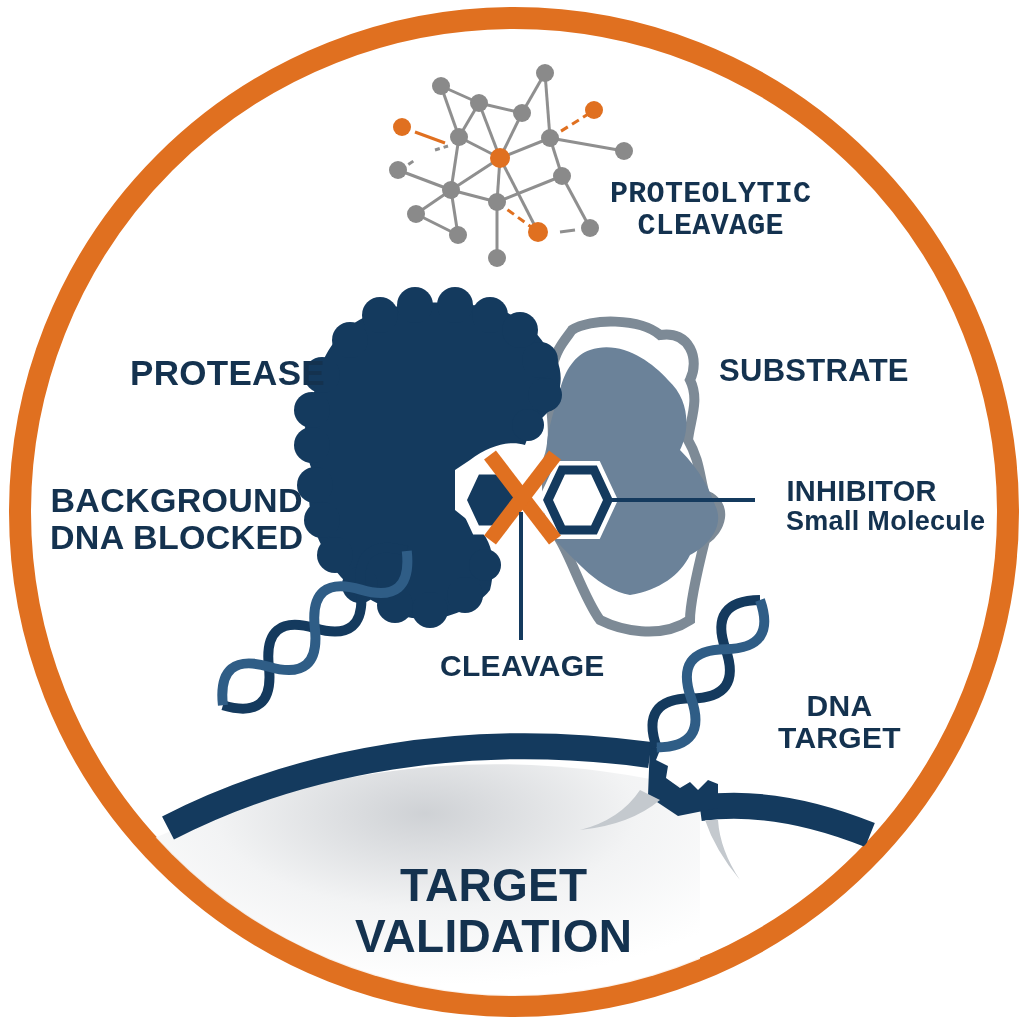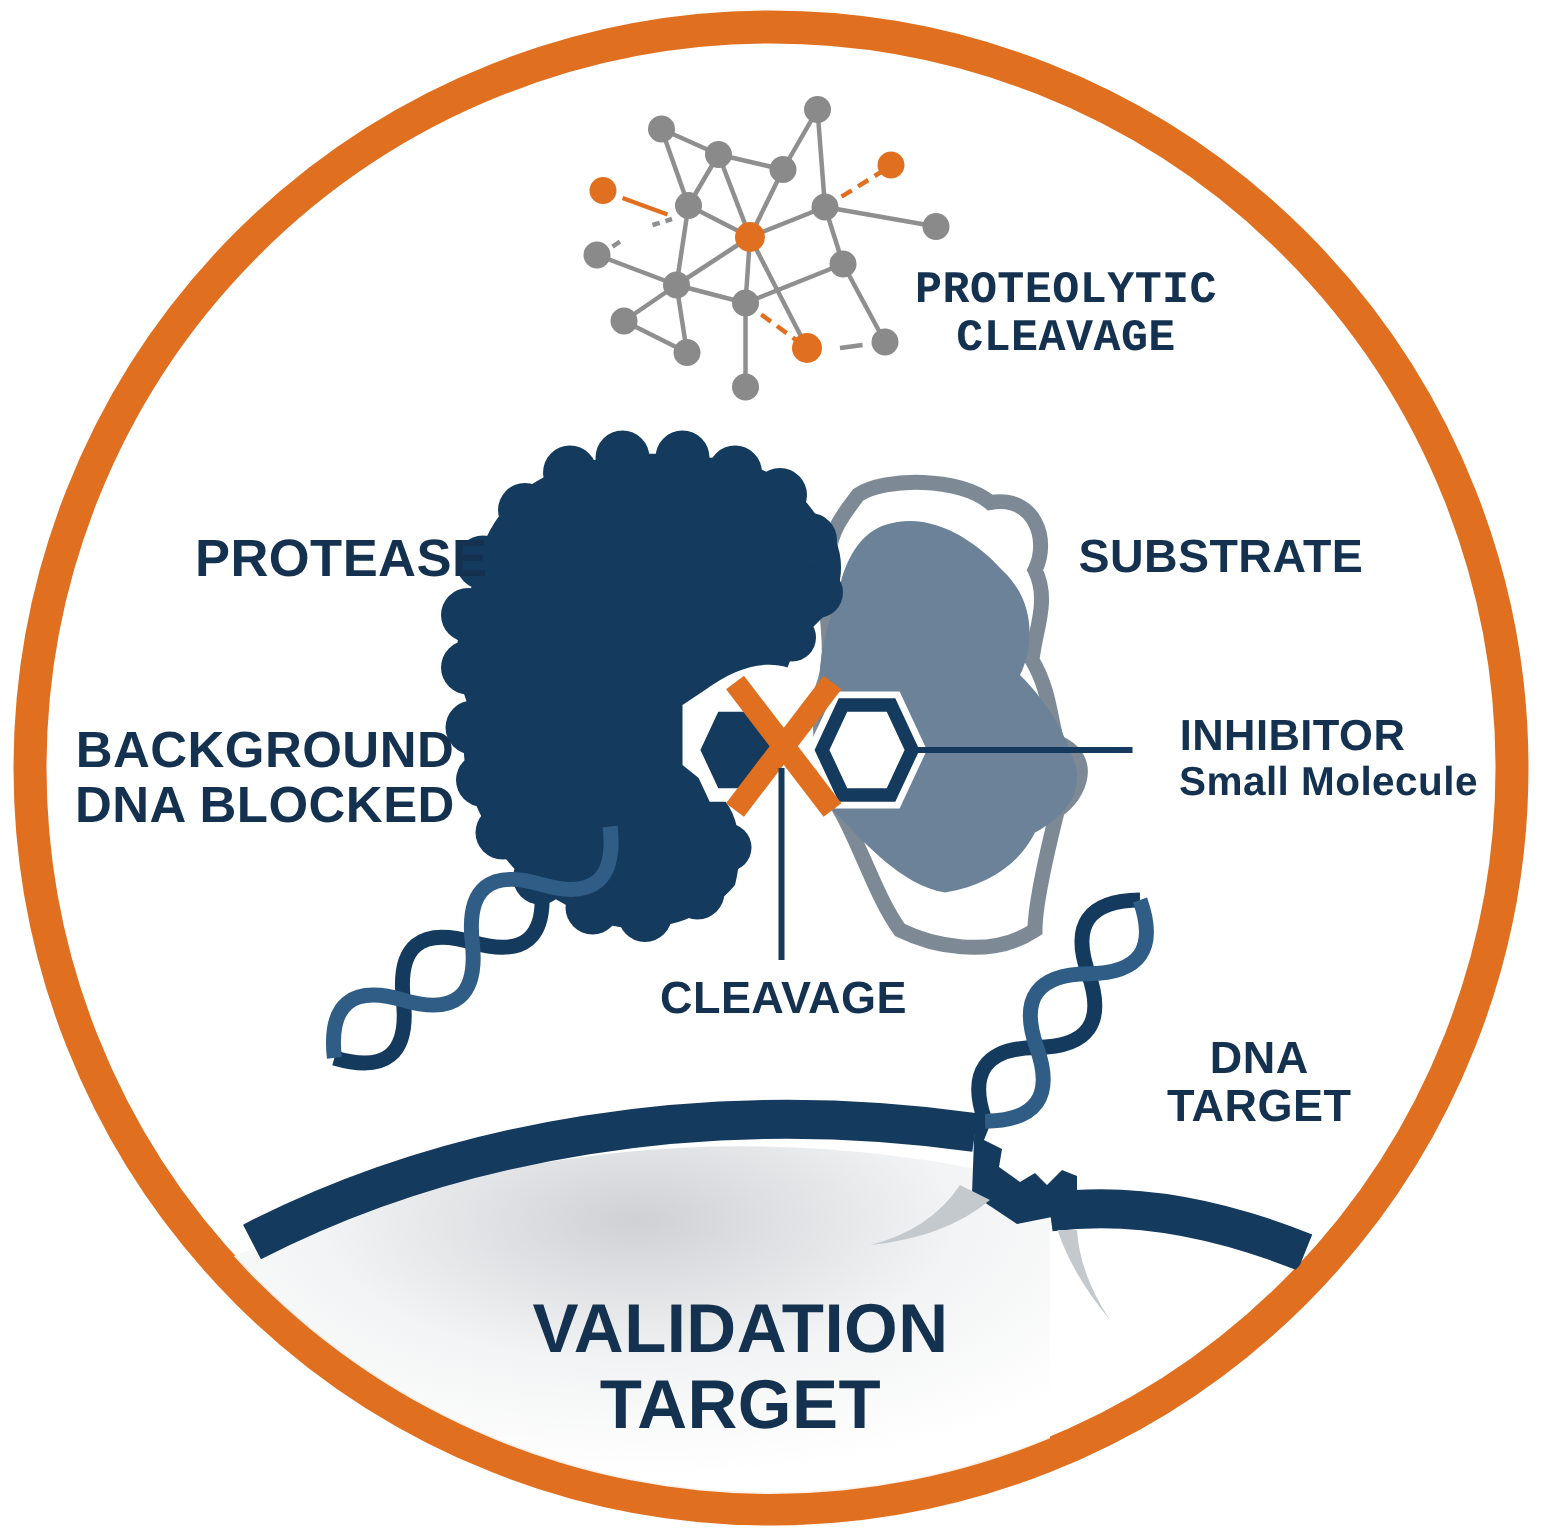--- a/index.html
+++ b/index.html
@@ -169,15 +169,15 @@
 <div class="lbl" style="left:440px; top:650px; font-size:30px;">
   <span>CLEAVAGE</span>
 </div>
 
 <div class="lbl" style="left:778px; top:690px; font-size:30px;">
   <span>DNA</span>
   <span>TARGET</span>
 </div>
 
 <div class="lbl" style="left:355px; top:860px; font-size:46px; line-height:1.1;">
+  <span>TARGET</span>
   <span>VALIDATION</span>
-  <span>TARGET</span>
 </div>
 
 </body></html>

